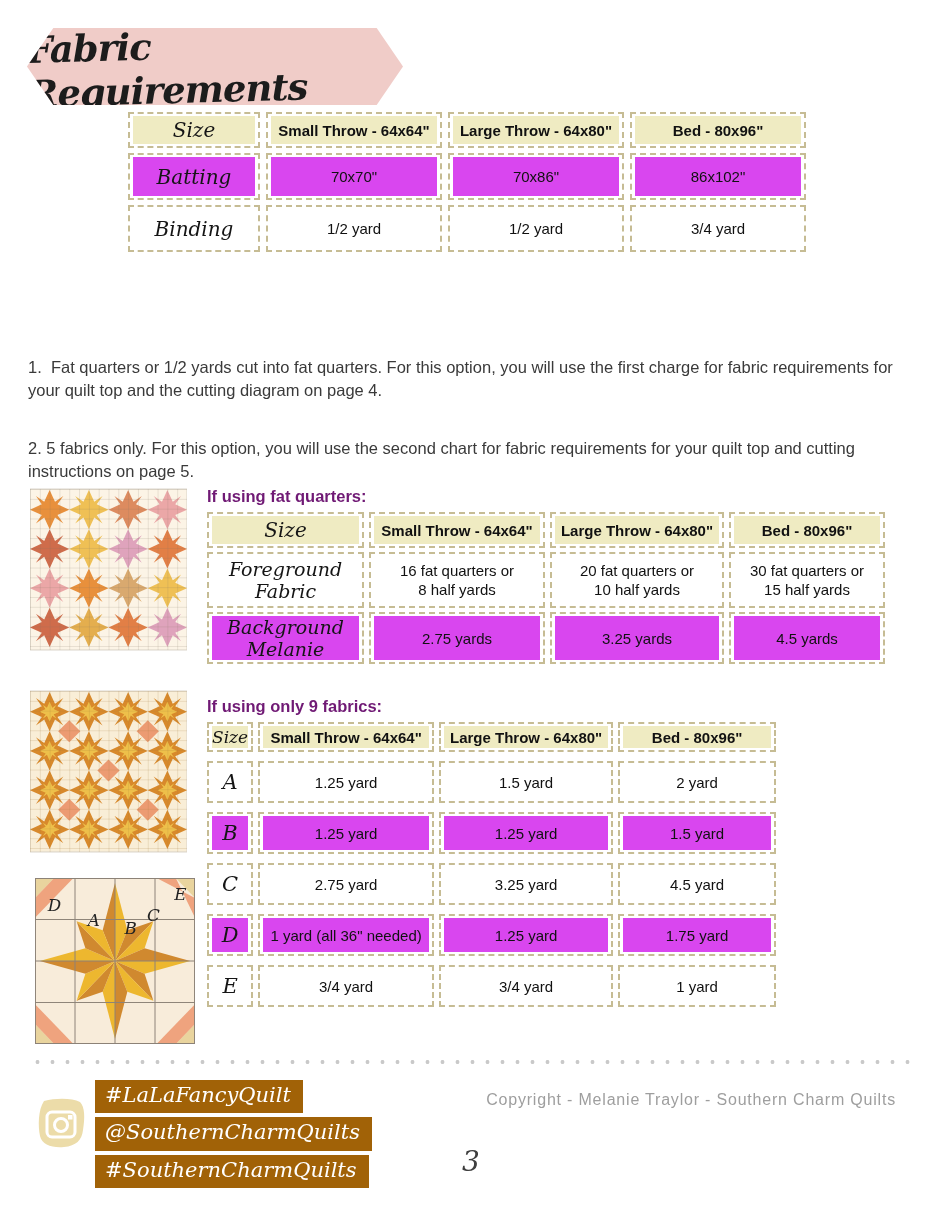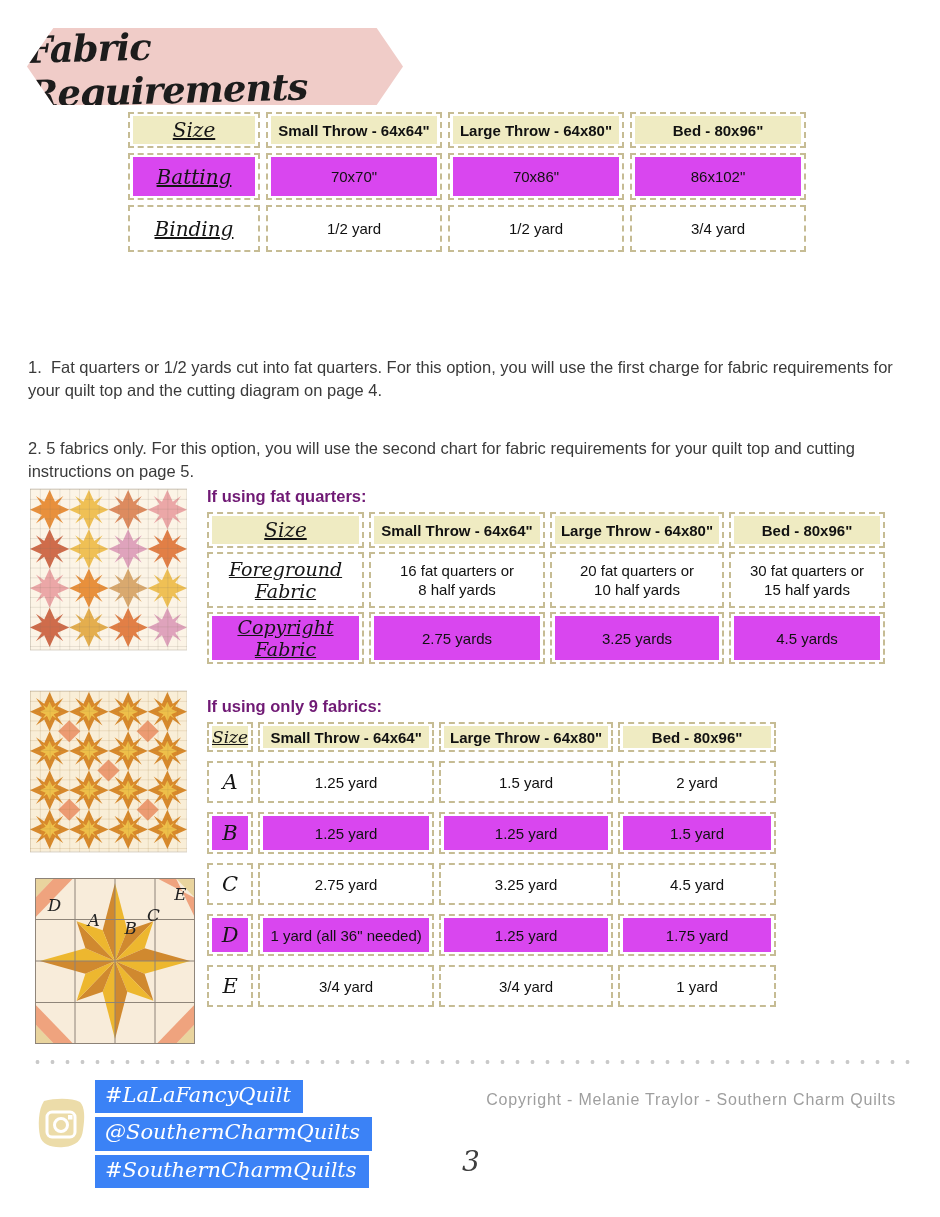--- a/index.html
+++ b/index.html
@@ -15,21 +15,21 @@
 
   
   table.qt{position:absolute;border-collapse:separate;table-layout:fixed;}
   table.qt th,table.qt td{border:2px dashed #C6BC94;text-align:center;vertical-align:middle;
          padding:2px 3px;background-clip:content-box;overflow:hidden;}
   .t1{left:122px;top:107px;border-spacing:6px 5px;}
   .t2{left:202px;top:508px;border-spacing:5px 4px;}
   .t3{left:202px;top:713px;border-spacing:5px 9px;}
   th.hd{background-color:#EFEBC2;font-size:15px;font-weight:bold;color:#111;}
   th.hd.script,td.lbl{font-family:"DejaVu Serif",serif;font-style:italic;font-weight:normal;
-        font-size:20px;color:#151515;text-decoration:underline;}
+        font-size:20px;color:#151515;}
   td.val{font-size:15px;color:#111;}
   tr.pink td{background-color:#d946ef;}
   .pre{white-space:pre-line;line-height:1.3;}
   td.letter{font-family:"DejaVu Serif",serif;font-style:italic;font-size:21px;color:#151515;}
 
   
   .para{position:absolute;left:28px;width:884px;font-size:16.5px;line-height:1.42;color:#3a3a3a;
         white-space:pre-line;}
   .p-intro{top:313px;} .p-opt1{top:356px;} .p-opt2{top:407px;margin-top:30px;}
   .sec-head{position:absolute;left:207px;font-size:16.5px;font-weight:bold;color:#701a75;}
@@ -40,21 +40,21 @@
   .quilt2{position:absolute;left:30px;top:688px;}
   .block{position:absolute;left:35px;top:878px;}
 
   
   .divider{position:absolute;left:30px;top:1057px;width:882px;height:10px;
      background-image:radial-gradient(circle,#c9c9c9 1.7px,rgba(0,0,0,0) 2.2px);
      background-size:15px 10px;background-repeat:repeat-x;background-position:0 center;}
   .insta{position:absolute;left:36px;top:1098px;}
   .tags{position:absolute;left:95px;top:1080px;display:flex;flex-direction:column;
         align-items:flex-start;gap:4px;}
-  .tag{background:#3b82f6;color:#fff;font-family:"DejaVu Serif",serif;font-style:italic;
+  .tag{background:#a16207;color:#fff;font-family:"DejaVu Serif",serif;font-style:italic;
        font-size:21px;padding:1px 12px 4px 10px;line-height:1.35;}
   .copyright{position:absolute;right:44px;top:1091px;font-size:16px;color:#9e9e9e;
        letter-spacing:0.8px;}
   .pagenum{position:absolute;left:462px;top:1145px;font-family:"DejaVu Serif",serif;
        font-style:italic;font-size:28px;color:#3f3f3f;}
 </style>
 </head>
 <body>
 
 <div class="page">
@@ -143,21 +143,21 @@
     <tr style="height:56px">
       <td class="lbl" style="font-size:19px">Foreground Fabric</td>
       <td class="val pre">16 fat quarters or
 8 half yards</td>
       <td class="val pre">20 fat quarters or
 10 half yards</td>
       <td class="val pre">30 fat quarters or
 15 half yards</td>
     </tr>
     <tr style="height:46px" class="pink">
-      <td class="lbl" style="font-size:19px">Copyright Fabric</td>
+      <td class="lbl" style="font-size:19px">Background Melanie</td>
       <td class="val">2.75 yards</td>
       <td class="val">3.25 yards</td>
       <td class="val">4.5 yards</td>
     </tr>
   </tbody>
     </table>
 
   <svg class="quilt2" width="157" height="167" viewBox="0 0 160 164">
     <rect width="160" height="164" fill="#F9EED7" stroke="#d8d2c6"></rect>
     <use href="#st8" x="20" y="21" fill="#D8892B"></use>

